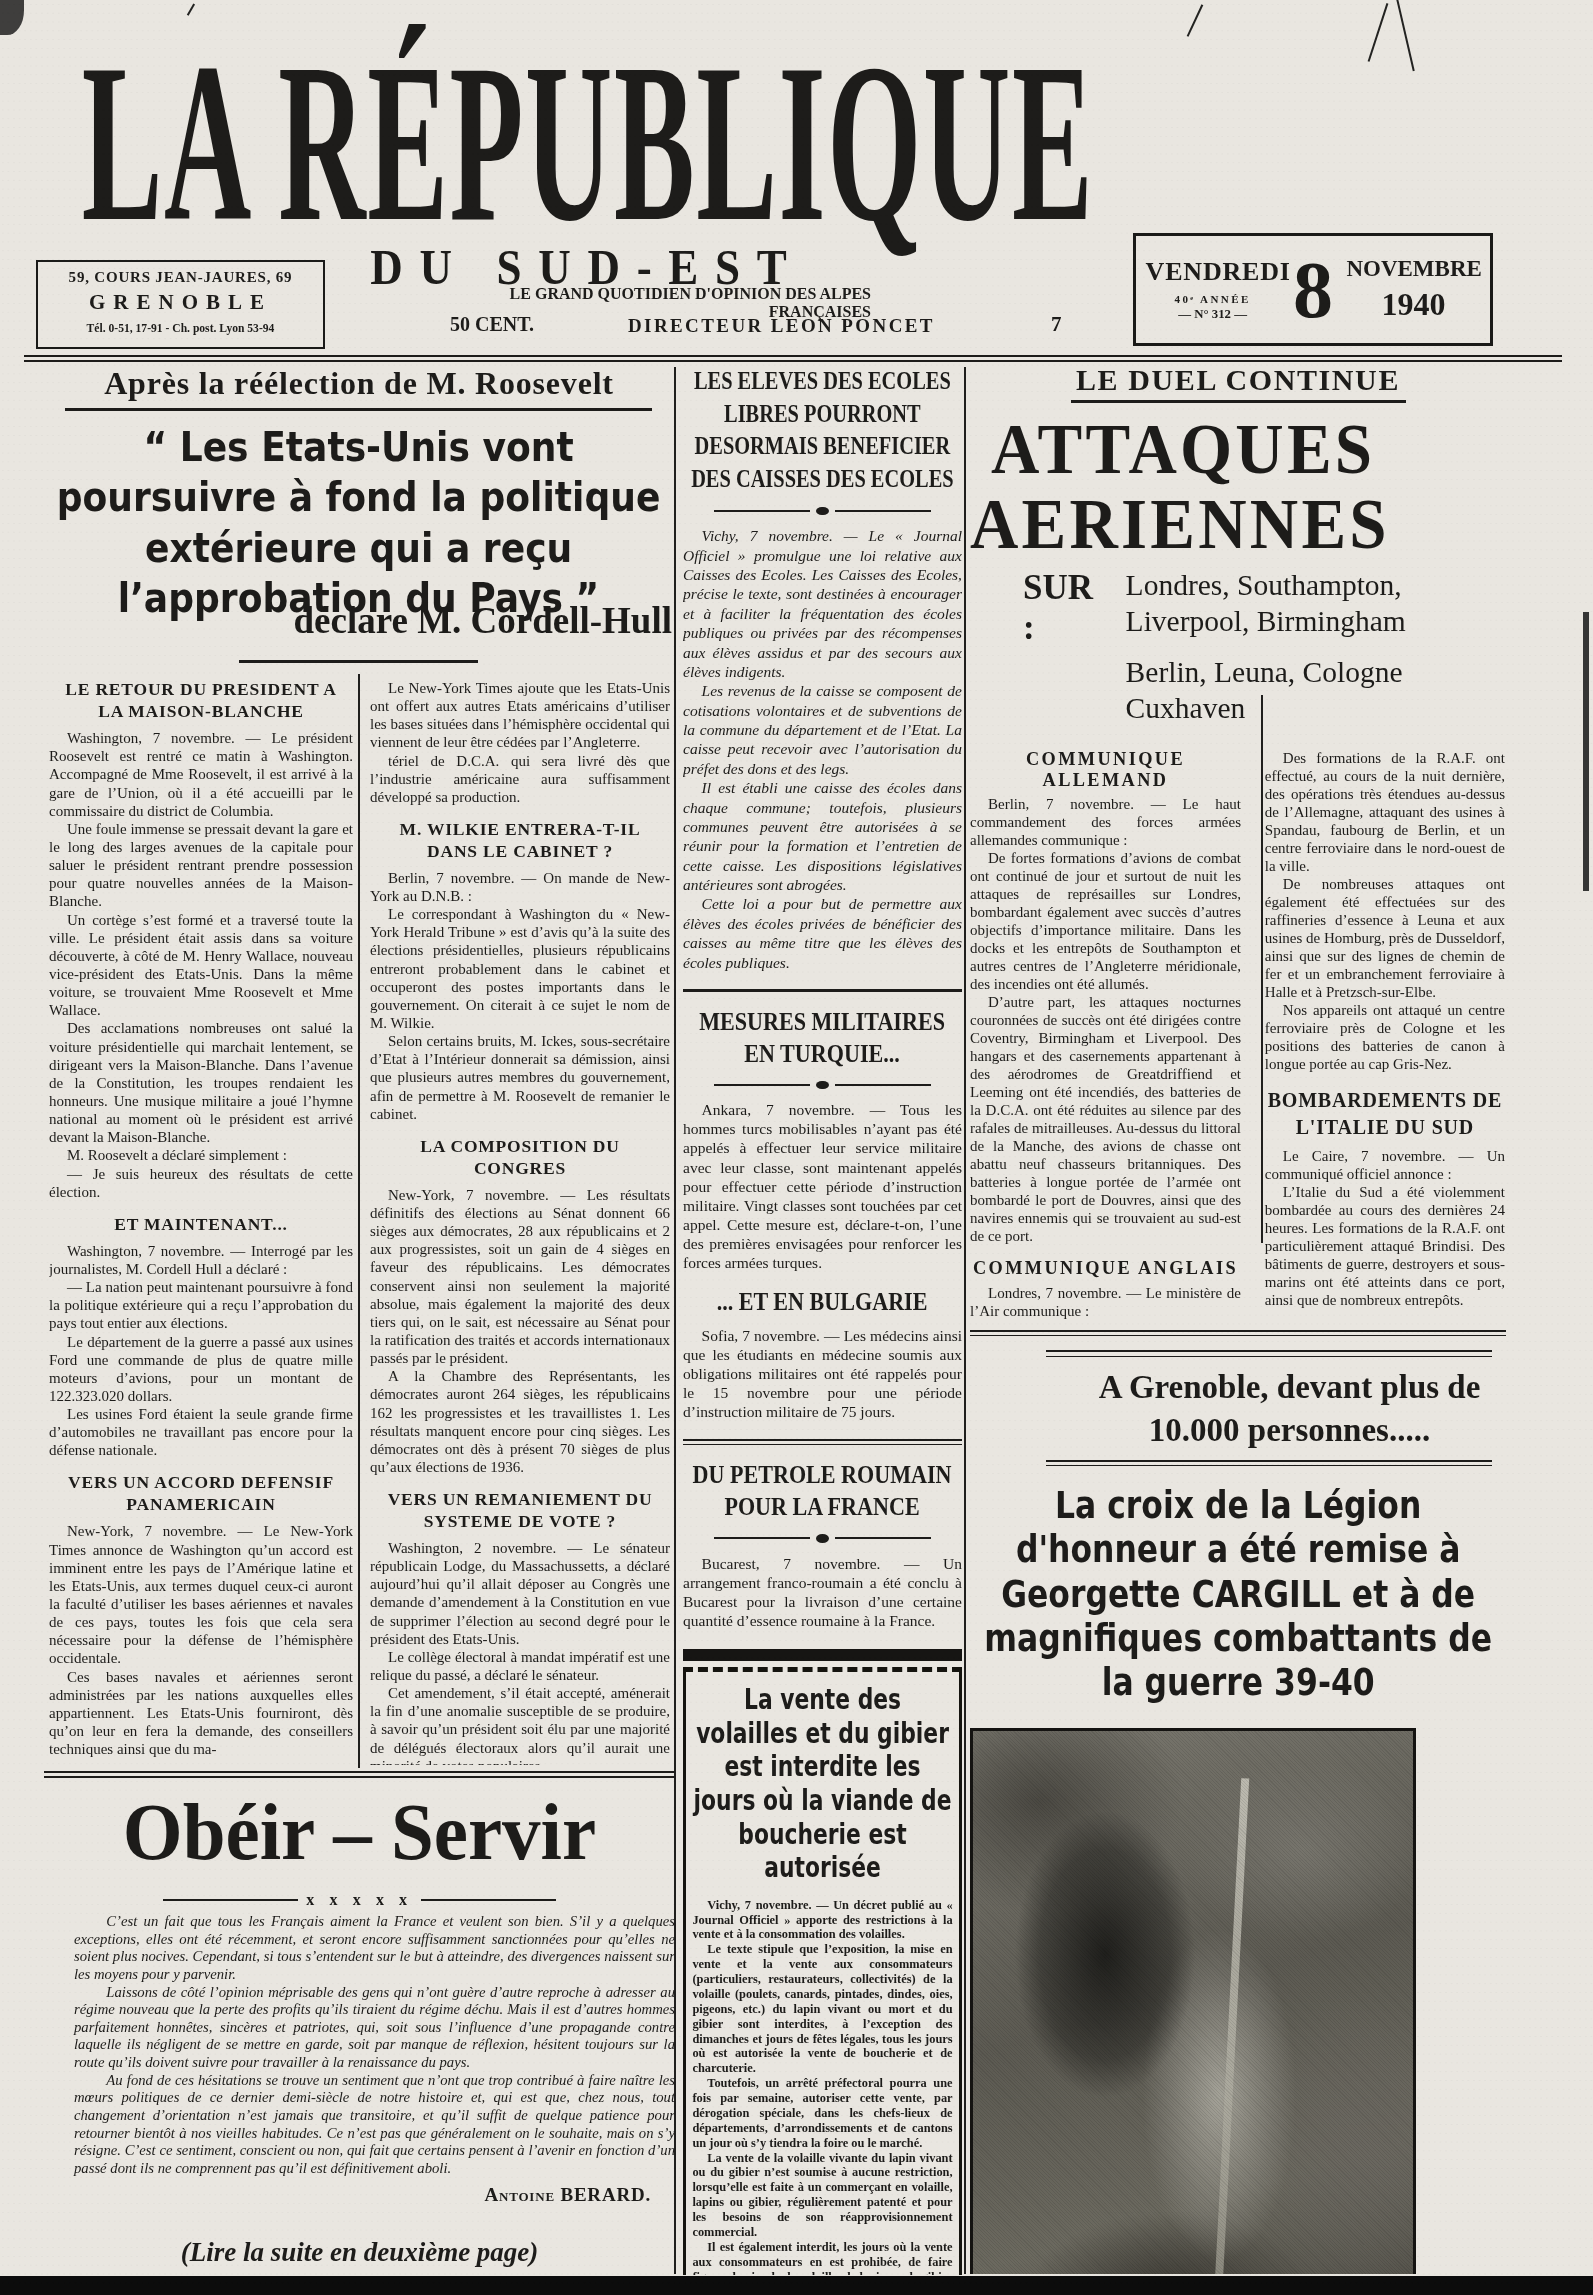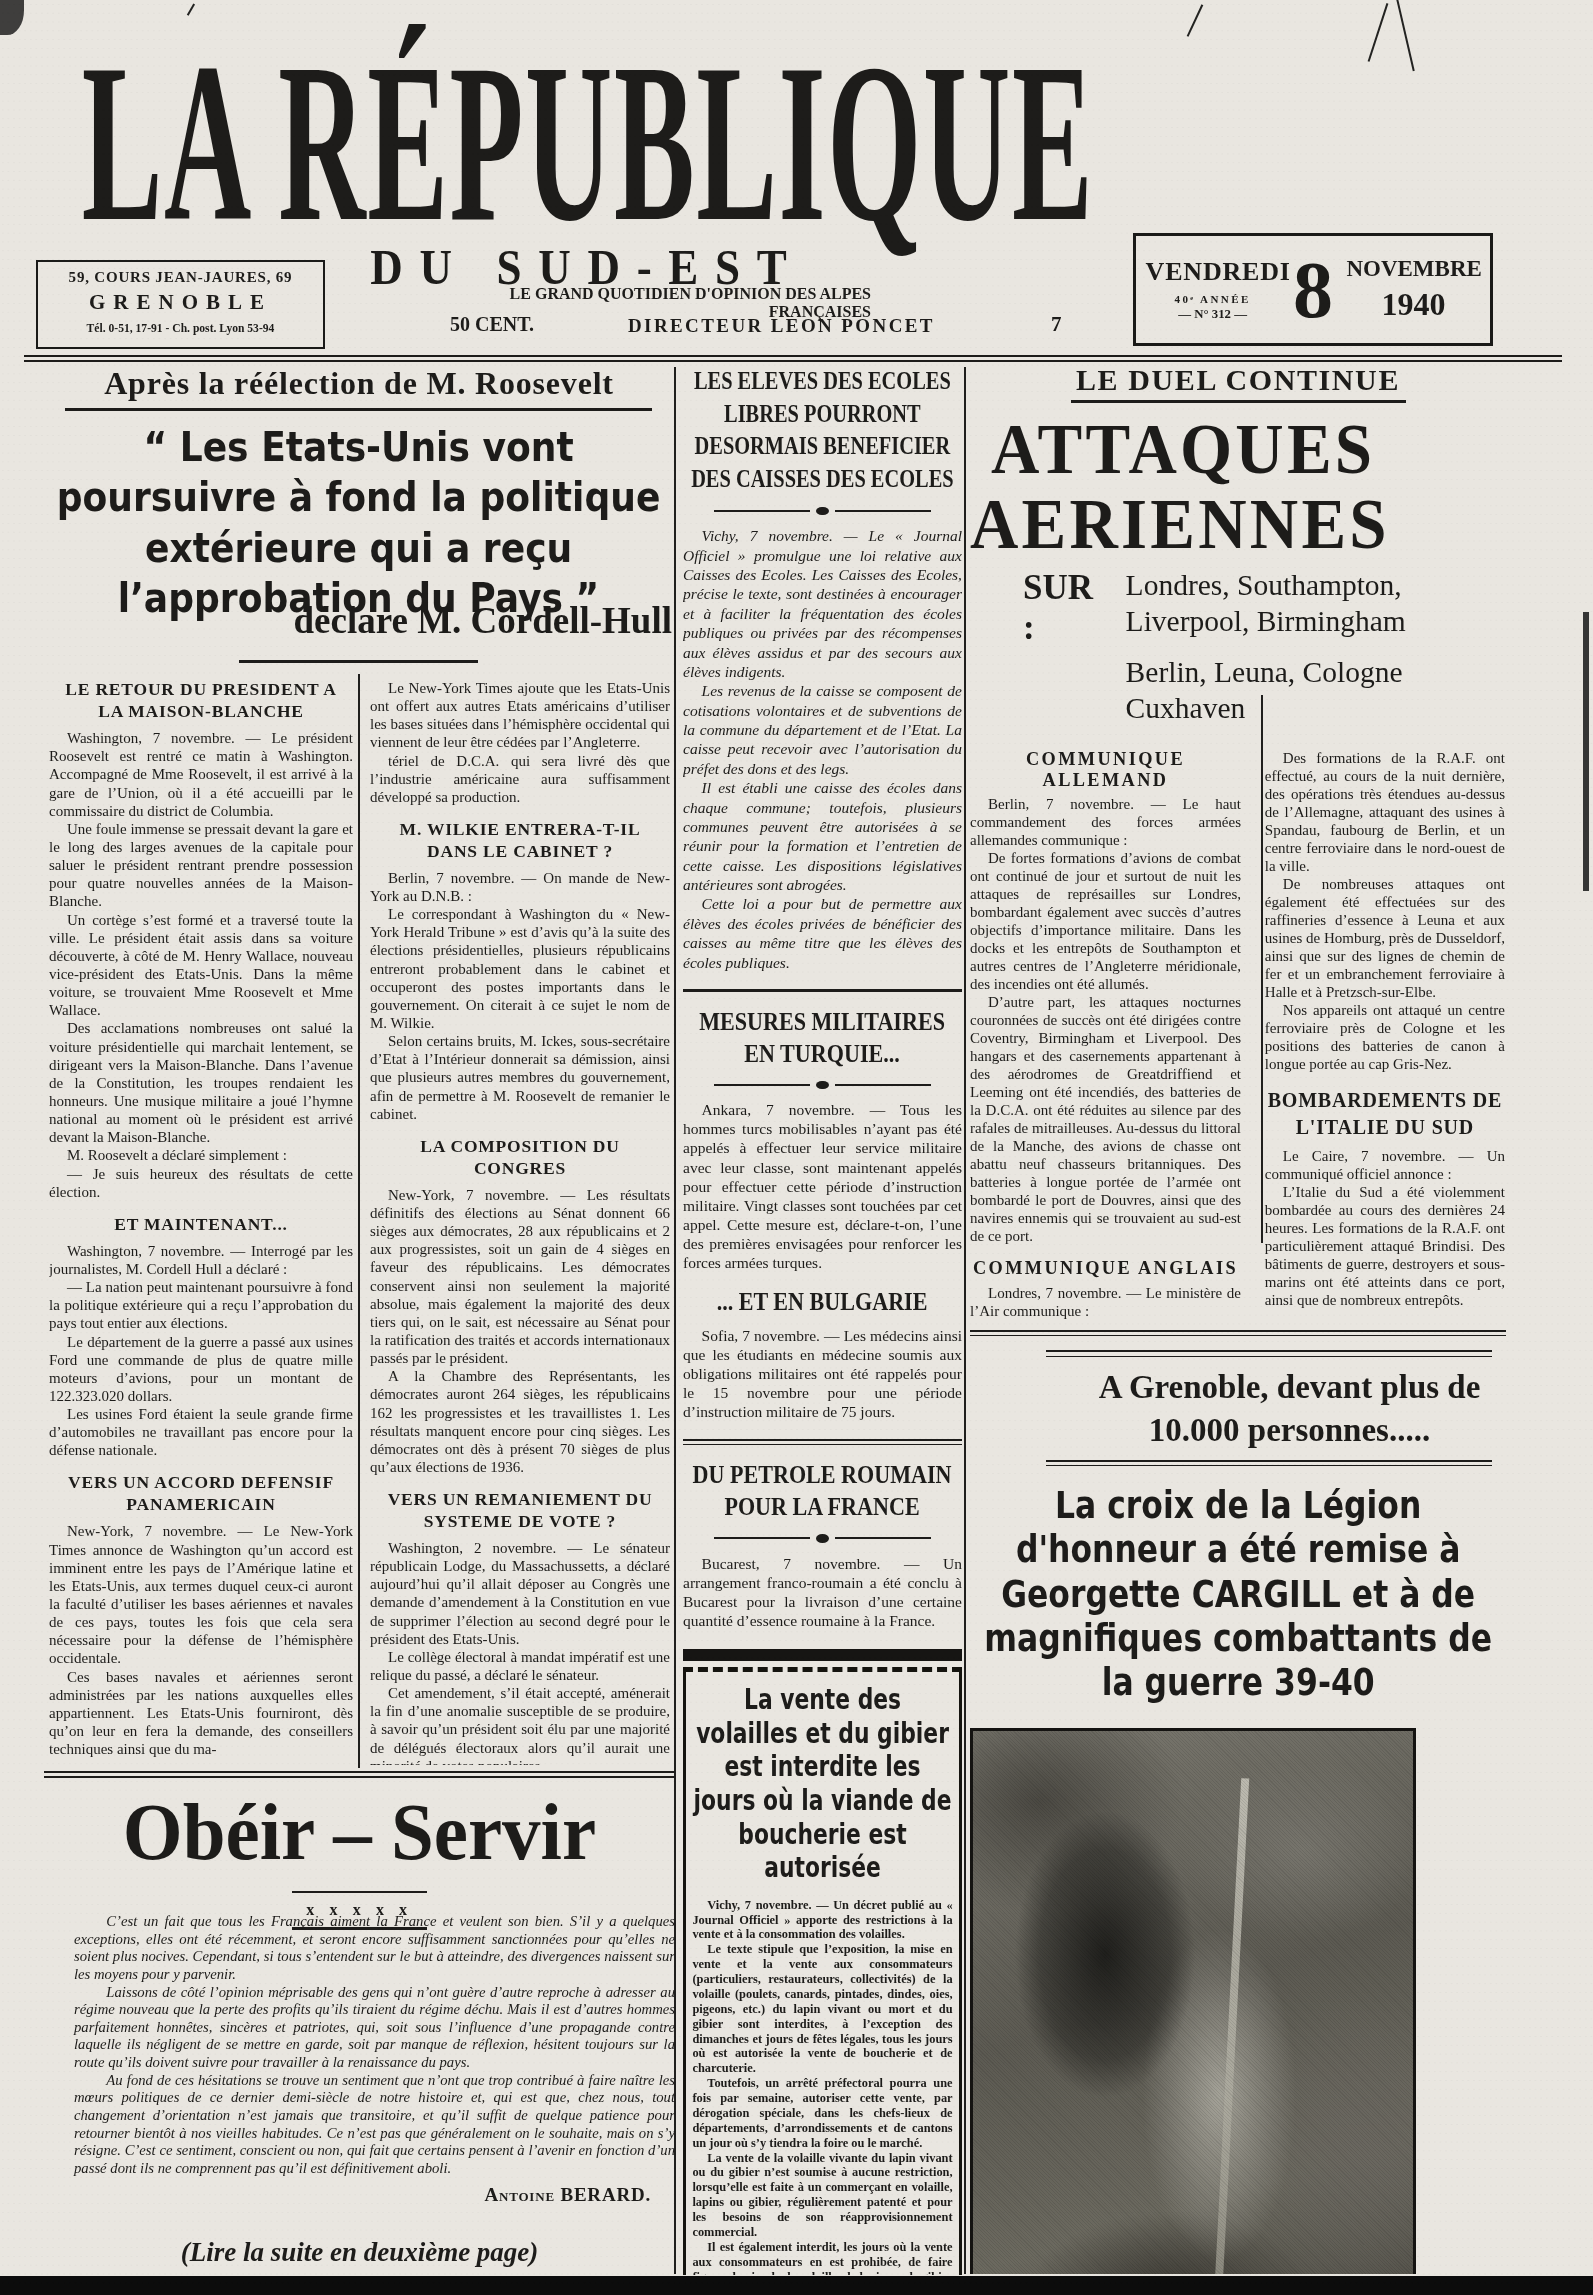--- a/index.html
+++ b/index.html
@@ -54,21 +54,21 @@
   .ros-headline{left:46px;top:422px;width:626px;}
   .ros-headline .inner{font-family:"DejaVu Sans",sans-serif;font-weight:bold;font-size:41px;line-height:1.23;text-align:center;}
   .ros-byline{left:46px;top:599px;width:626px;text-align:right;font-size:37px;font-weight:bold;}
   .ros-byline-rule{left:239px;top:660px;width:239px;height:3.2px;}
   .colA{left:49px;top:679px;width:304px;height:1086px;overflow:hidden;font-size:15px;line-height:1.21;}
   .colB{left:370px;top:679px;width:300px;height:1086px;overflow:hidden;font-size:15px;line-height:1.21;}
   .colA .sec:first-child .sec-head{margin-top:0;}
   
   .obeir-rule{left:44px;top:1771px;width:631px;height:7.2px;border-top:2.4px solid #1d1c1a;border-bottom:2.4px solid #1d1c1a;box-sizing:border-box;}
   .obeir-title{left:44px;top:1785px;width:631px;text-align:center;font-size:77px;font-weight:bold;transform:scaleY(1.05);transform-origin:50% 0;}
-  .obeir-deco{left:44px;top:1891px;width:631px;display:flex;align-items:center;justify-content:center;gap:8px;flex-direction:column;}
+  .obeir-deco{left:44px;top:1891px;width:631px;display:flex;align-items:center;justify-content:center;gap:8px;}
   .ox{font-weight:bold;font-size:16px;letter-spacing:5.6px;}
   .obeir-body{left:74px;top:1913px;width:601px;font-size:14.7px;line-height:1.2;font-style:italic;}
   .obeir-body p{text-indent:2.2em;}
   .obeir-sig{text-align:right;margin-top:6.4px;font-style:normal;font-weight:bold;font-size:19px;font-variant:small-caps;letter-spacing:0.8px;padding-right:24px;}
   .obeir-cont{left:44px;top:2237px;width:631px;text-align:center;font-weight:bold;font-style:italic;font-size:27px;}
   
   .ccol{left:683px;top:365px;width:279px;height:1910px;overflow:hidden;}
   .c-head-big{font-size:25.5px;font-weight:bold;text-align:center;line-height:1.28;}
   .c-head{font-size:26px;font-weight:bold;text-align:center;line-height:1.22;margin-top:14.3px;}
   .c-body{font-size:15.5px;line-height:1.23;}

